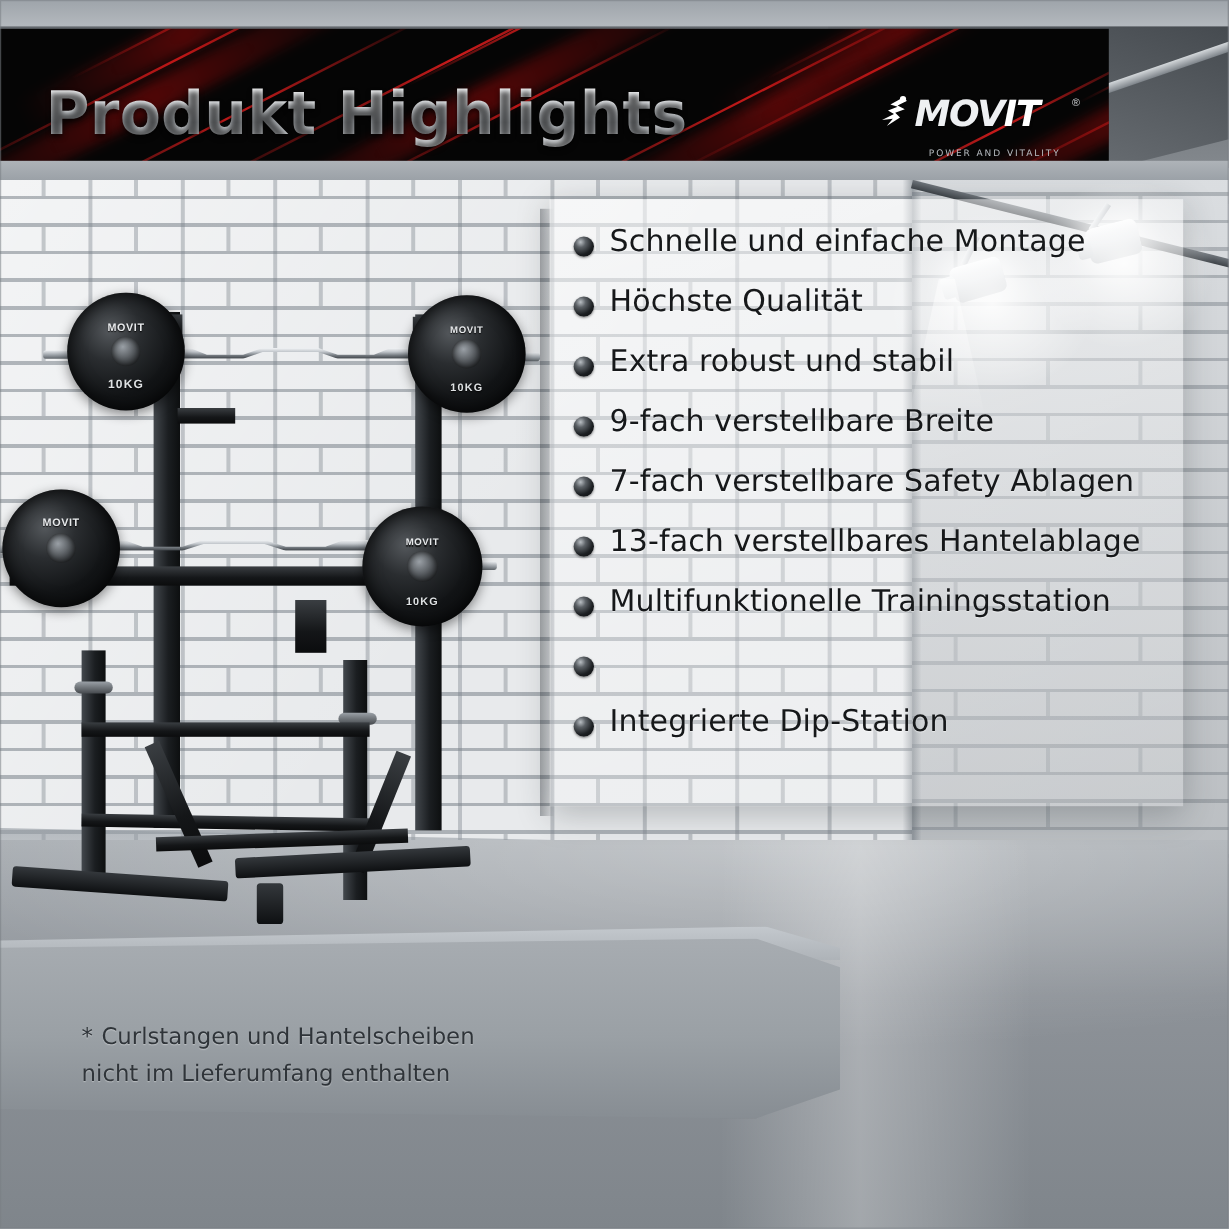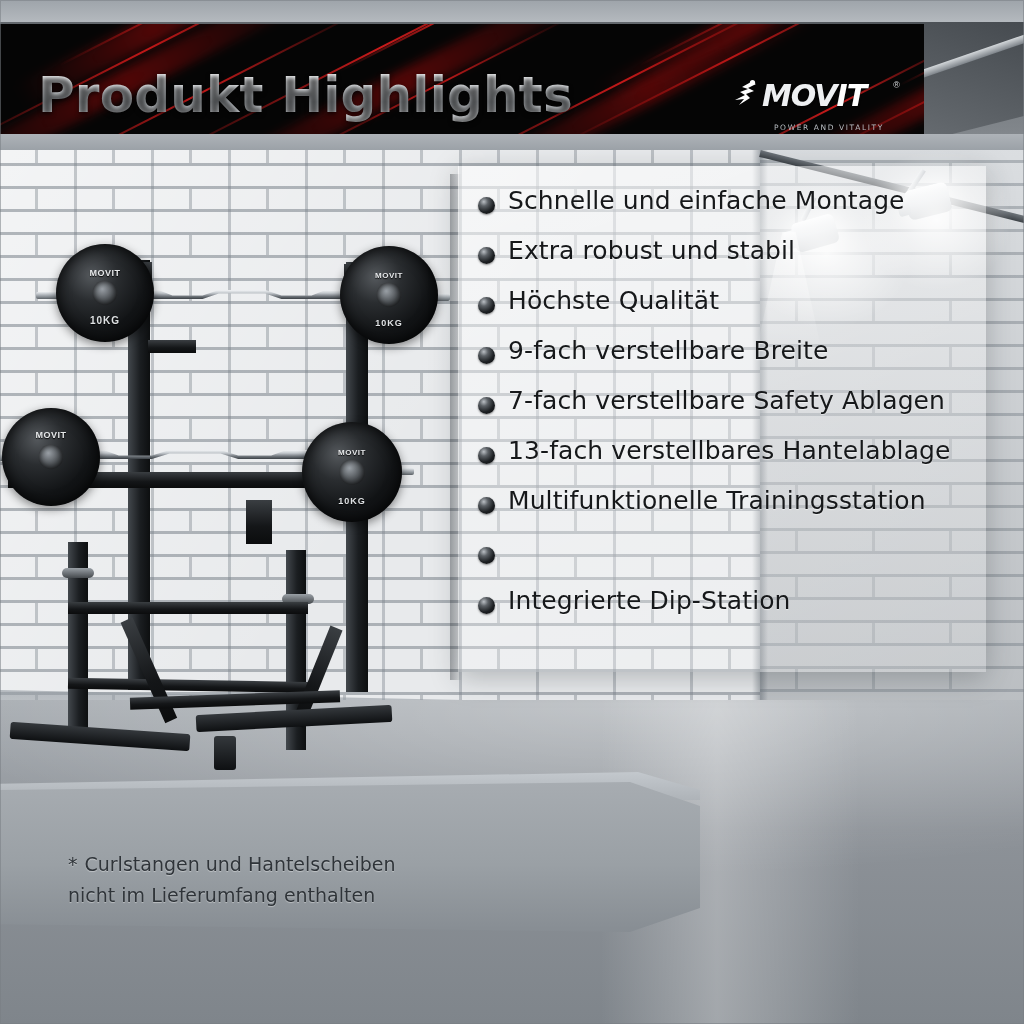--- a/index.html
+++ b/index.html
@@ -478,25 +478,25 @@
     <div class="panel-shadow"></div>
     <div class="panel"></div>
 
     <div id="bullets">
         <div class="bullet-row">
           <span class="dot"></span>
           <span class="bullet-text">Schnelle und einfache Montage</span>
         </div>
         <div class="bullet-row">
           <span class="dot"></span>
+          <span class="bullet-text">Höchste Qualität</span>
+        </div>
+        <div class="bullet-row">
+          <span class="dot"></span>
           <span class="bullet-text">Extra robust und stabil</span>
-        </div>
-        <div class="bullet-row">
-          <span class="dot"></span>
-          <span class="bullet-text">Höchste Qualität</span>
         </div>
         <div class="bullet-row">
           <span class="dot"></span>
           <span class="bullet-text">9-fach verstellbare Breite</span>
         </div>
         <div class="bullet-row">
           <span class="dot"></span>
           <span class="bullet-text">7-fach verstellbare Safety Ablagen</span>
         </div>
         <div class="bullet-row">

